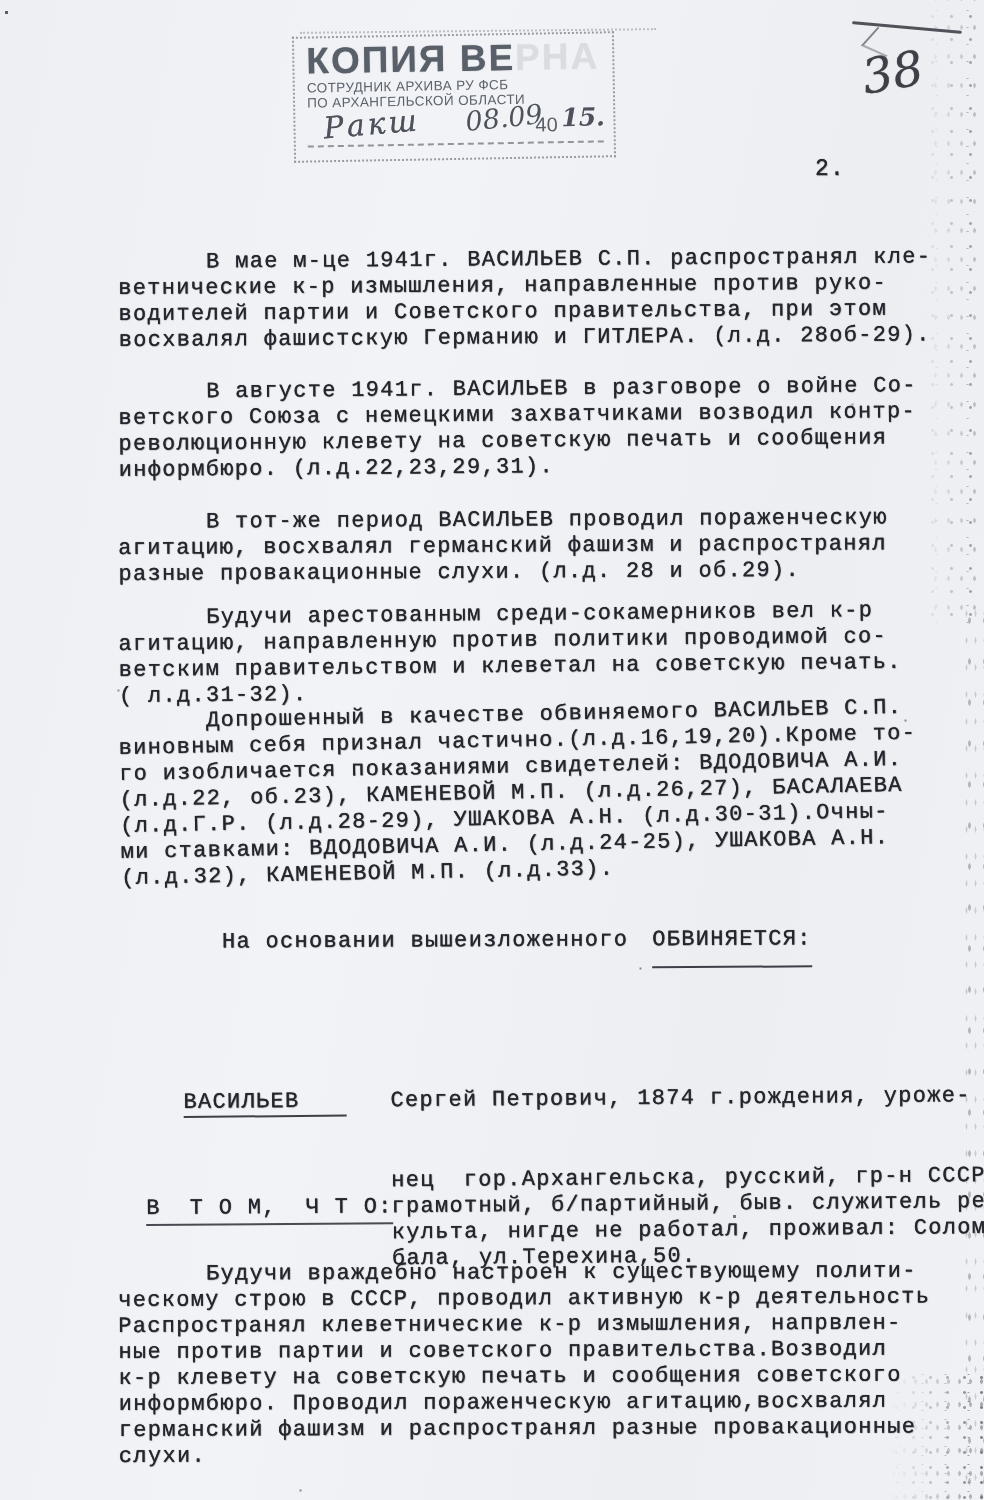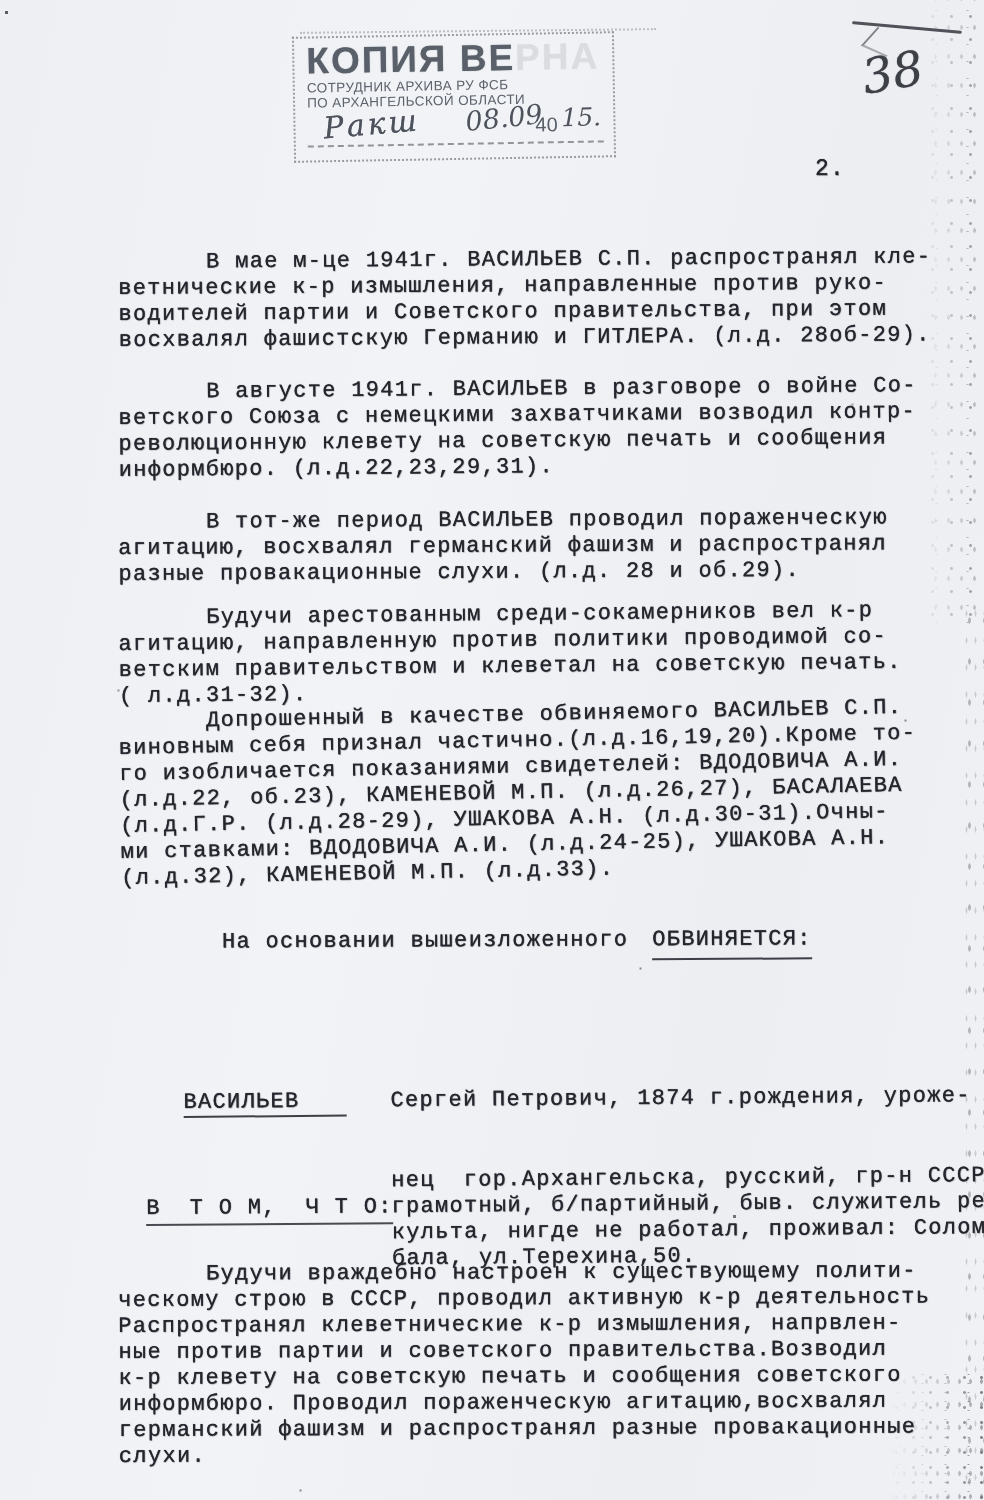--- a/index.html
+++ b/index.html
@@ -43,21 +43,21 @@
   .hand{
     font-family:"DejaVu Serif","Liberation Serif",serif;
     font-style:italic;color:#4d525c;
   }
   .stamp-signature{
     position:absolute;left:16px;top:-4px;font-size:30px;transform:rotate(-4deg);
     letter-spacing:3px;text-shadow:0 0 .6px rgba(70,75,85,.8);
   }
   .stamp-date-day{position:absolute;left:158px;top:-6px;font-size:27px;transform:rotate(-5deg);}
   .stamp-date-cent{position:absolute;left:228px;top:6px;font-size:20px;font-style:normal;font-family:"Liberation Sans",sans-serif;color:#575d67;}
-  .stamp-date-year{position:absolute;left:254px;top:-4px;font-size:25px;}
+  .stamp-date-year{position:absolute;left:254px;top:-4px;font-size:25px;font-weight:bold;}
   .stamp-topline{
     position:absolute;left:300px;top:30px;width:356px;height:0;
     border-top:2px dotted rgba(90,96,106,.35);transform:rotate(-.6deg);
   }
   
   .corner-note{
     position:absolute;left:862px;top:44px;
     font-family:"DejaVu Serif","Liberation Serif",serif;font-style:italic;
     font-size:48px;color:#3d4046;transform:rotate(-10deg);
     text-shadow:0 0 1px rgba(50,52,60,.6);
@@ -72,21 +72,21 @@
     border-bottom:2px solid rgba(40,42,50,.35);
     transform:rotate(24deg) skewX(-18deg);
   }
   .page-number{position:absolute;left:815px;top:156px;font-size:23px;}
   
   .accusation{display:flex;}
   .accusation .prefix{margin-left:104px;}
   .accusation .emph{
     margin-left:24px;
     border-bottom:2px solid rgba(30,32,40,.85);
-    padding-bottom:5px;
+    padding-bottom:13px;
   }
   
   .subject{left:183px;width:790px;}
   .subject-first{display:flex;}
   .subject-name{
     display:inline-block;width:163px;margin-right:44px;
     border-bottom:2px solid rgba(30,32,40,.85);
   }
   .subject-rest{margin-left:207px;}
   

